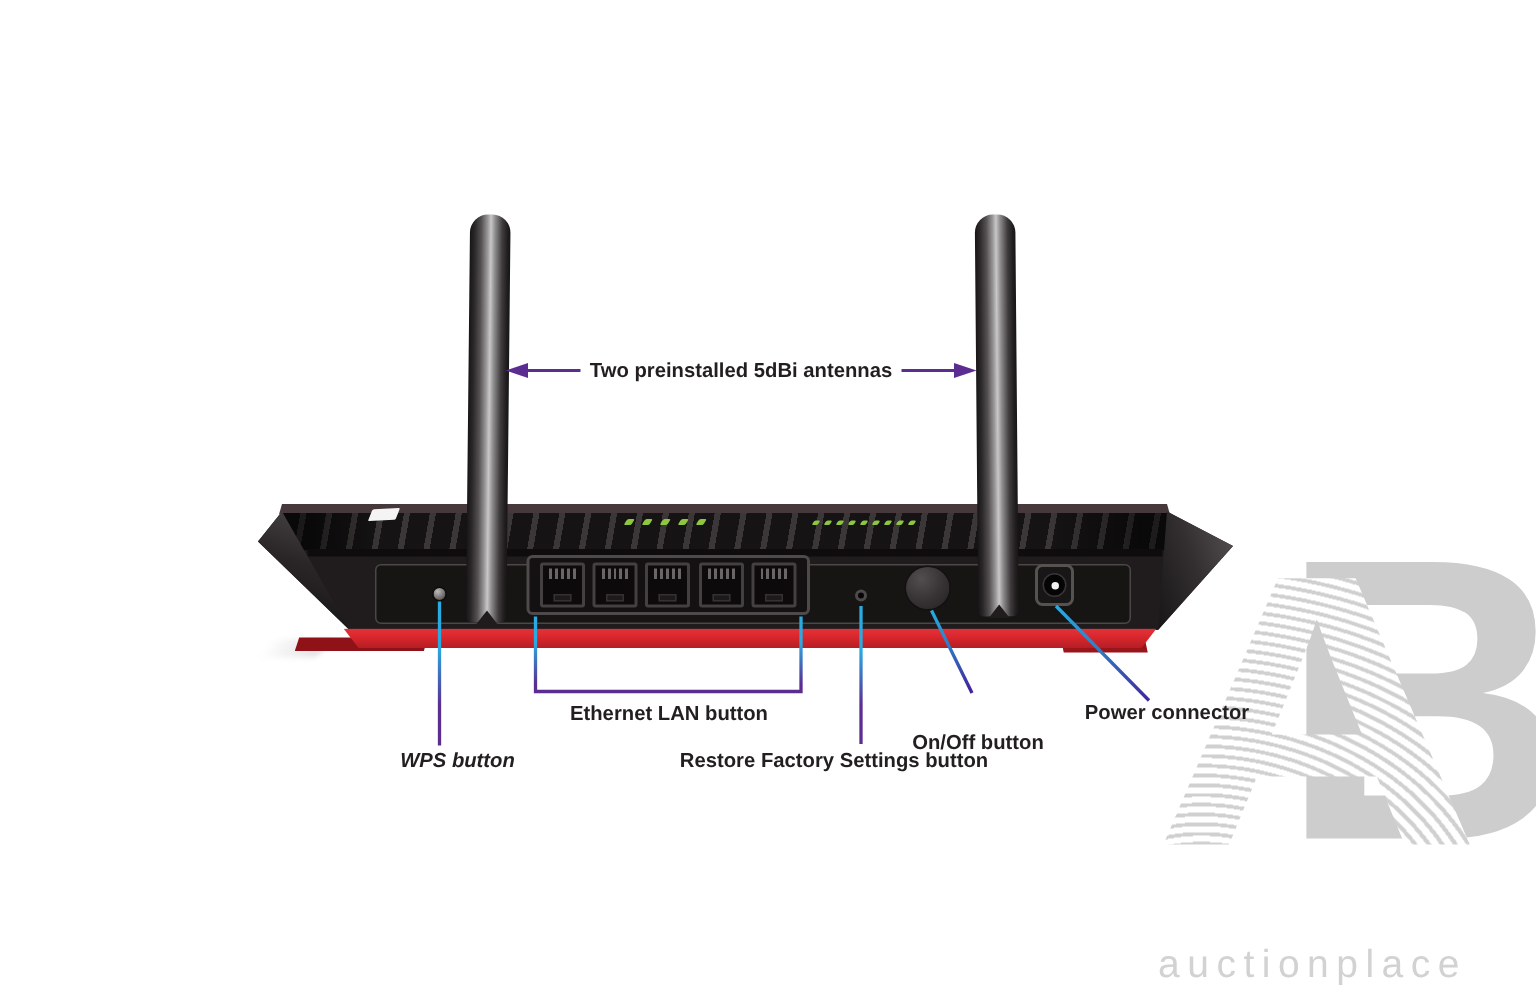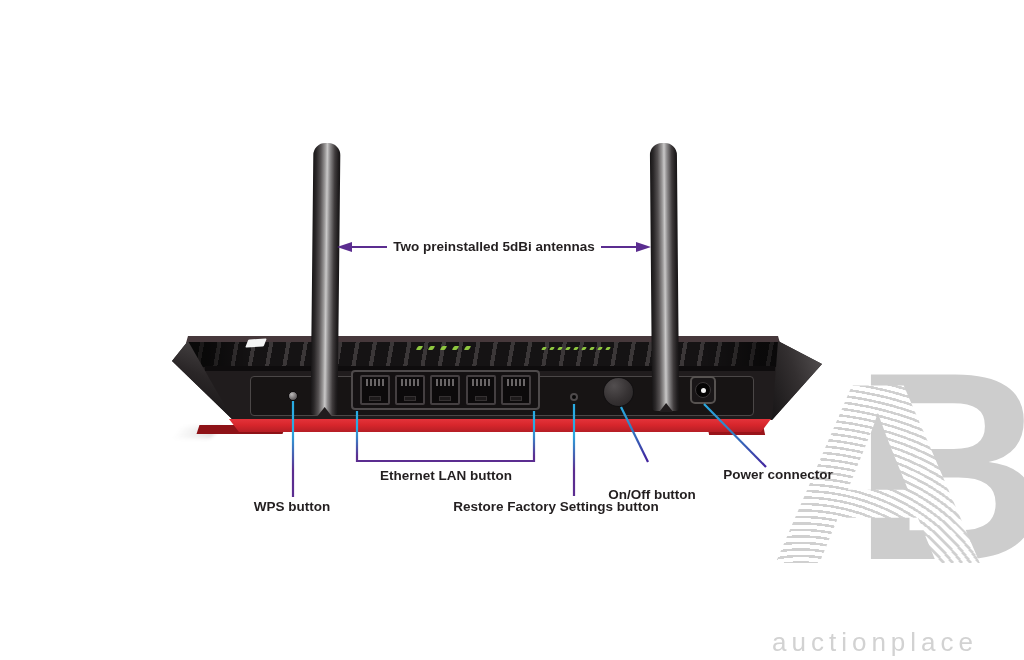--- a/index.html
+++ b/index.html
@@ -148,21 +148,21 @@
   }
   .ant-callout{
     left:337px;top:239px;width:314px;height:16px;display:flex;align-items:center;
   }
   .arrowhead{width:0;height:0;border-top:5.5px solid transparent;border-bottom:5.5px solid transparent;}
   .arrowhead.left{border-right:15px solid var(--callout_purple,#5b2d90);}
   .arrowhead.right{border-left:15px solid var(--callout_purple,#5b2d90);}
   .ant-line{flex:1;height:2px;background:var(--callout_purple,#5b2d90);}
   .ant-callout .callout-text{margin:0 6px;}
 
-  .lbl-wps{left:242px;top:500px;width:100px;}
+  .lbl-wps{left:255px;top:500px;width:100px;font-style:italic;}
   .lbl-eth{left:368px;top:469px;width:156px;}
   .lbl-restore{left:432px;top:500px;width:248px;}
   .lbl-onoff{left:598px;top:488px;width:108px;}
   .lbl-power{left:710px;top:468px;width:136px;}
 
   svg.leaders{left:0;top:0;pointer-events:none;}
 </style>
 </head>
 <body>
 

